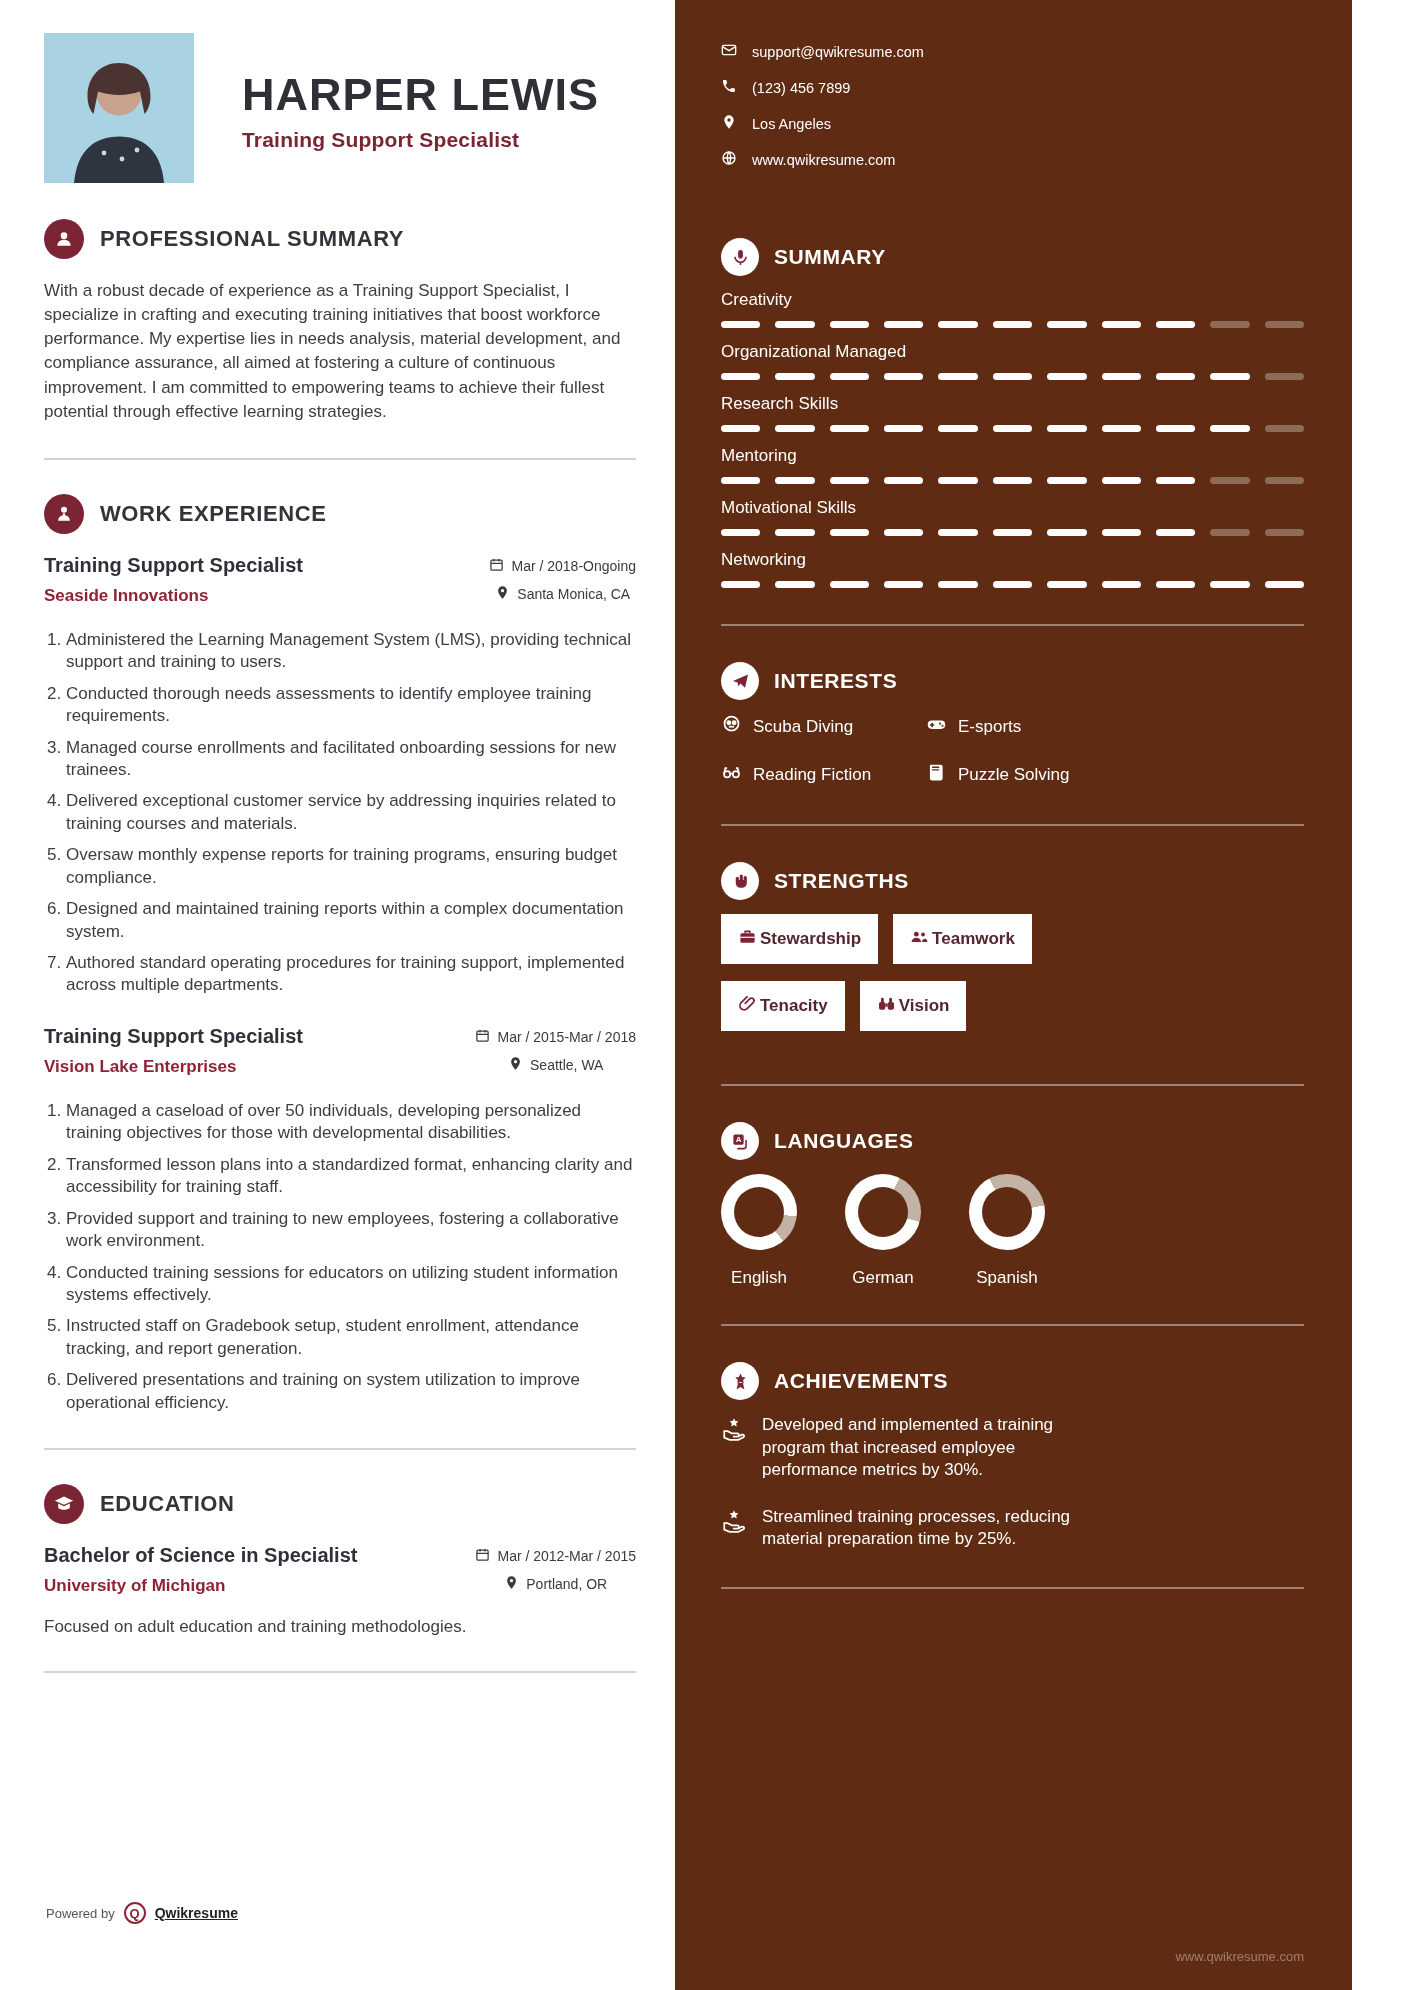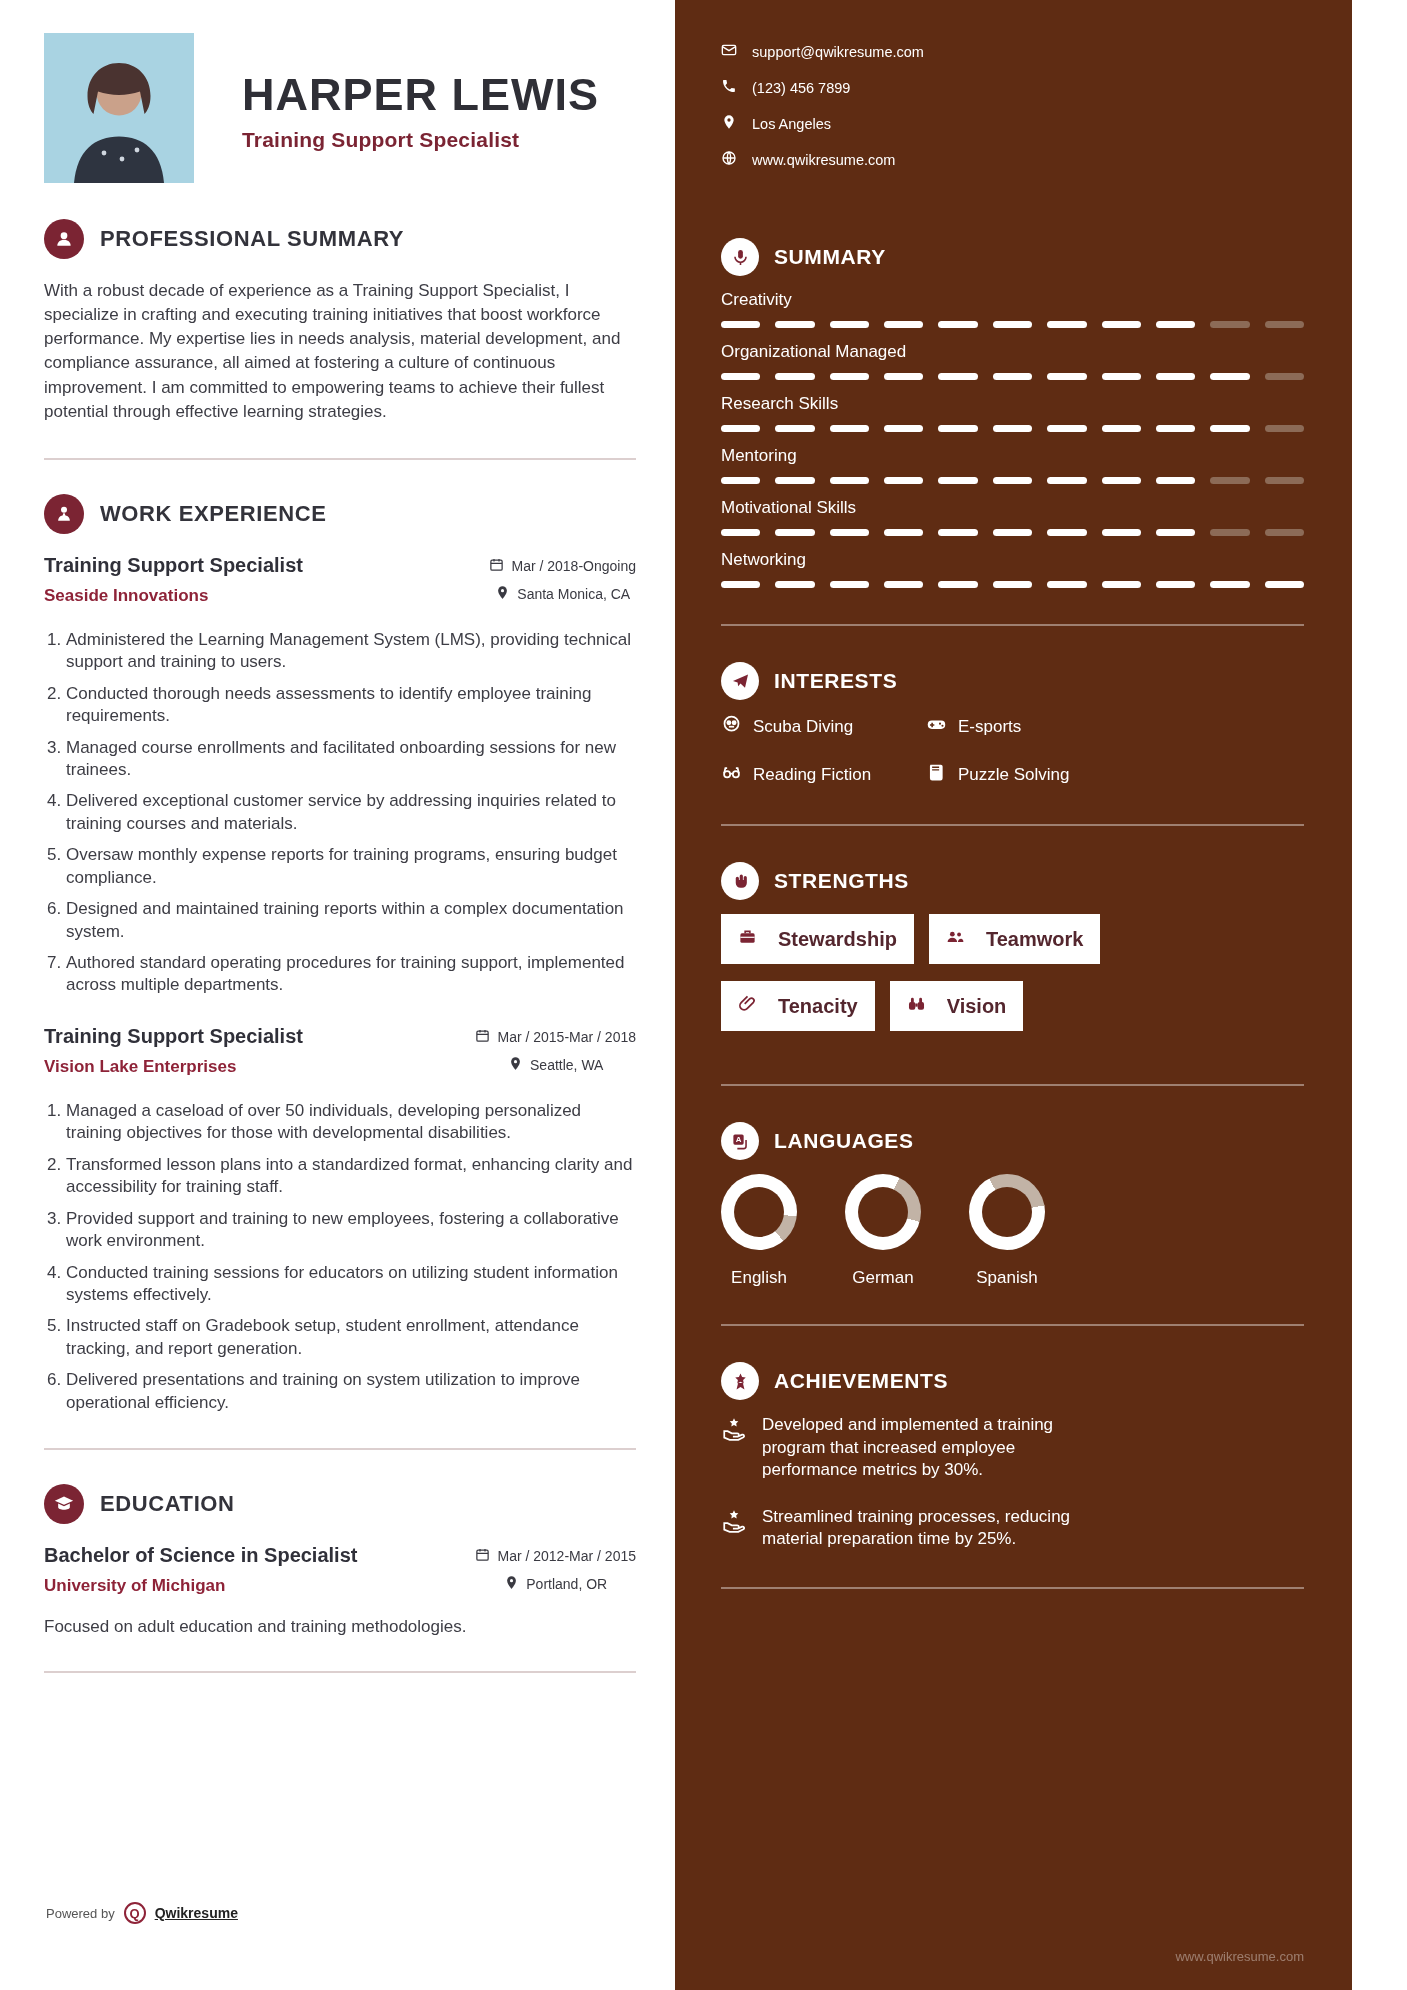--- a/index.html
+++ b/index.html
@@ -111,22 +111,22 @@
   .dash.dim{background:var(--c-dash_empty);}
 
   .interests-grid{
     display:grid;grid-template-columns:205px 230px;row-gap:22px;margin-top:4px;
   }
   .interest{display:flex;align-items:center;gap:11px;font-size:17px;}
   .interest svg{width:21px;height:21px;color:#fff;flex:0 0 21px;}
 
   .chips{display:flex;flex-wrap:wrap;width:420px;margin-top:6px;}
   .chip{
-    display:inline-flex;align-items:center;gap:21px;background:#fff;
-    color:var(--c-chip_text);font-size:20px;font-weight:bold;
+    display:inline-flex;align-items:center;gap:3px;background:#fff;
+    color:var(--c-chip_text);font-size:17px;font-weight:bold;
     padding:13px 17px;margin:0 15px 17px 0;
   }
   .chip svg{width:19px;height:19px;color:var(--c-accent);}
 
   .langs{display:flex;gap:48px;margin-top:10px;}
   .lang{display:flex;flex-direction:column;align-items:center;}
   .donut{width:76px;height:76px;border-radius:50%;position:relative;}
   .donut::after{
     content:"";position:absolute;inset:13px;border-radius:50%;
     background:var(--c-sidebar);

